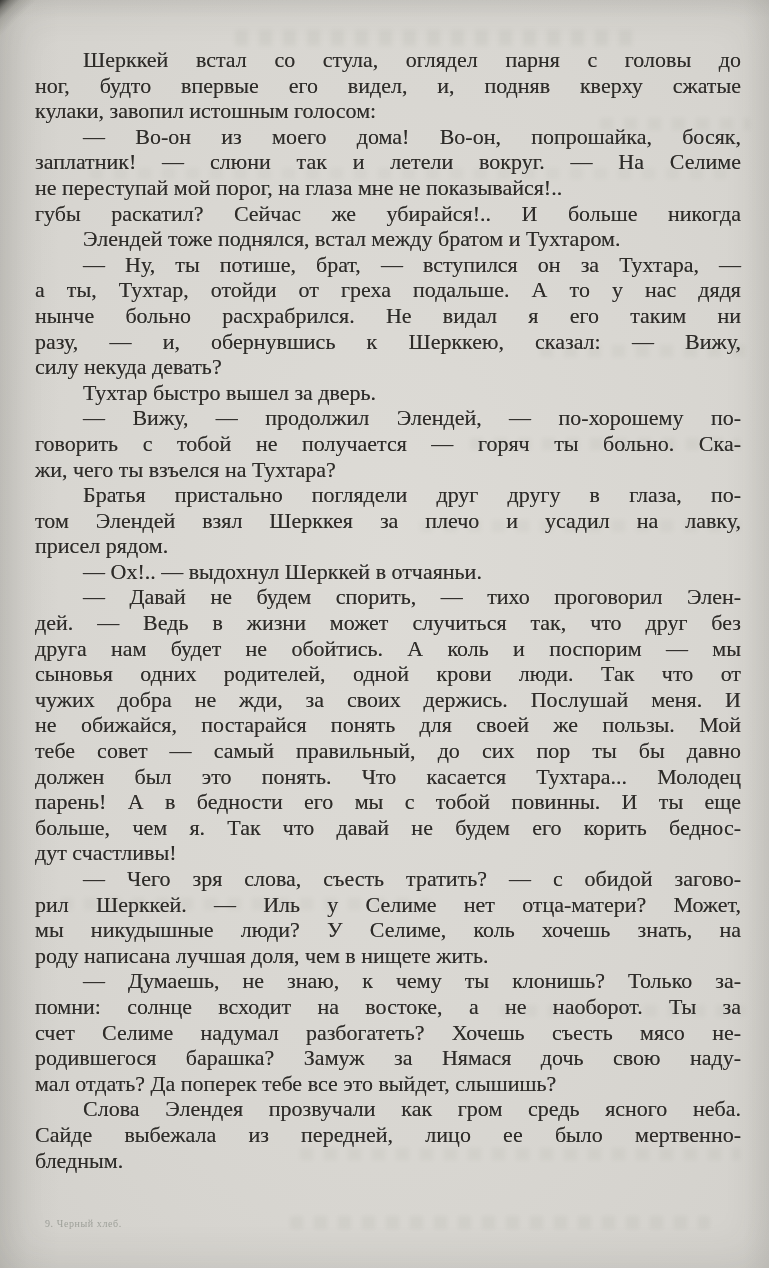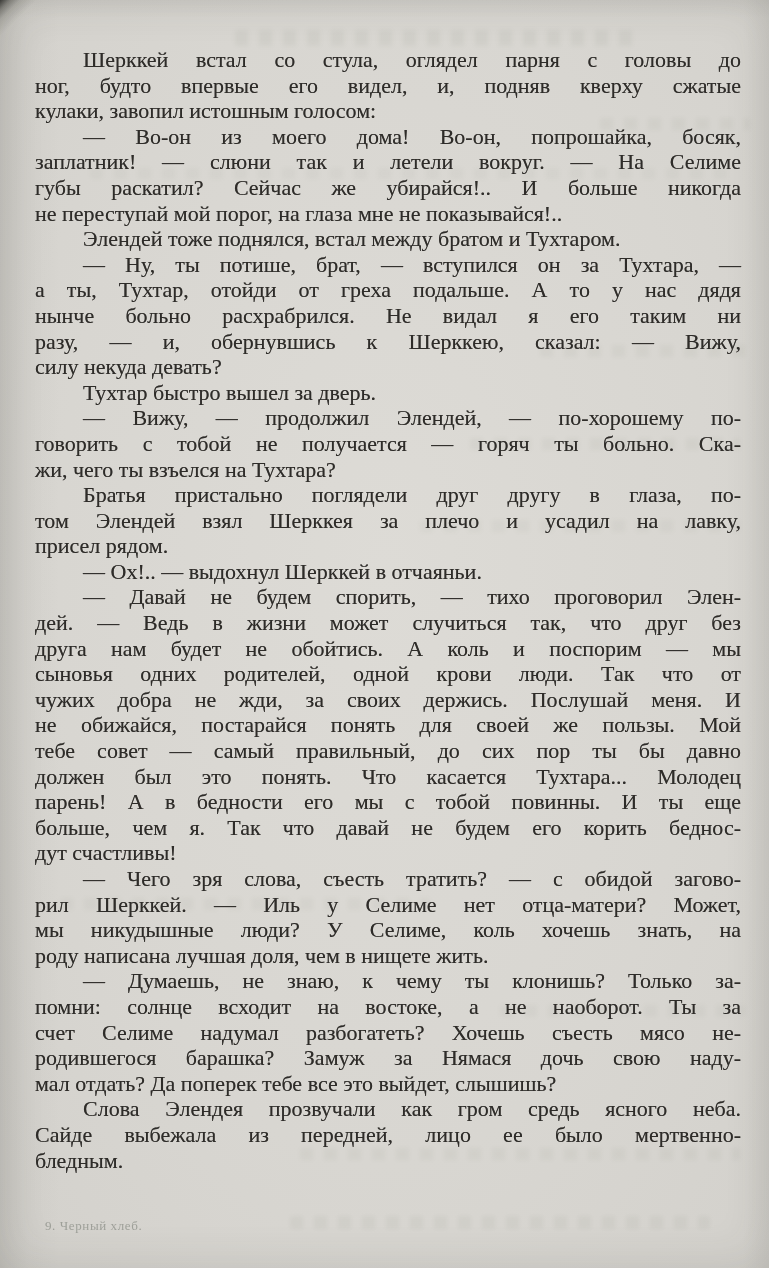--- a/index.html
+++ b/index.html
@@ -48,21 +48,21 @@
   .line {
     white-space: normal;
     text-align: justify;
   }
   .line.fill { text-align-last: justify; }
   .line.last { text-align-last: left; }
   .line.first { padding-left: 48px; }
   .footer-signature {
     position: absolute;
     left: 45px; top: 1218px;
-    font-size: 13px;
+    font-size: 10px;
     letter-spacing: 0.6px;
     color: rgba(92,97,88,0.45);
   }
   .page-number {
     position: absolute;
     left: 730px; top: 1227px;
     font-size: 28px;
     color: #35332f;
     text-shadow: 0 0 0.5px rgba(46,44,41,0.5);
     margin-top: 40px;
@@ -90,22 +90,22 @@
 
   <div class="text-block" id="text-block">
       <div class="para">
         <div class="line first fill">Шерккей встал со стула, оглядел парня с головы до</div>
         <div class="line fill">ног, будто впервые его видел, и, подняв кверху сжатые</div>
         <div class="line last">кулаки, завопил истошным голосом:</div>
       </div>
       <div class="para">
         <div class="line first fill">— Во-он из моего дома! Во-он, попрошайка, босяк,</div>
         <div class="line fill">заплатник! — слюни так и летели вокруг. — На Селиме</div>
+        <div class="line last">не переступай мой порог, на глаза мне не показывайся!..</div>
         <div class="line fill">губы раскатил? Сейчас же убирайся!.. И больше никогда</div>
-        <div class="line last">не переступай мой порог, на глаза мне не показывайся!..</div>
       </div>
       <div class="para">
         <div class="line first last">Элендей тоже поднялся, встал между братом и Тухтаром.</div>
       </div>
       <div class="para">
         <div class="line first fill">— Ну, ты потише, брат, — вступился он за Тухтара, —</div>
         <div class="line fill">а ты, Тухтар, отойди от греха подальше. А то у нас дядя</div>
         <div class="line fill">нынче больно расхрабрился. Не видал я его таким ни</div>
         <div class="line fill">разу, — и, обернувшись к Шерккею, сказал: — Вижу,</div>
         <div class="line last">силу некуда девать?</div>

